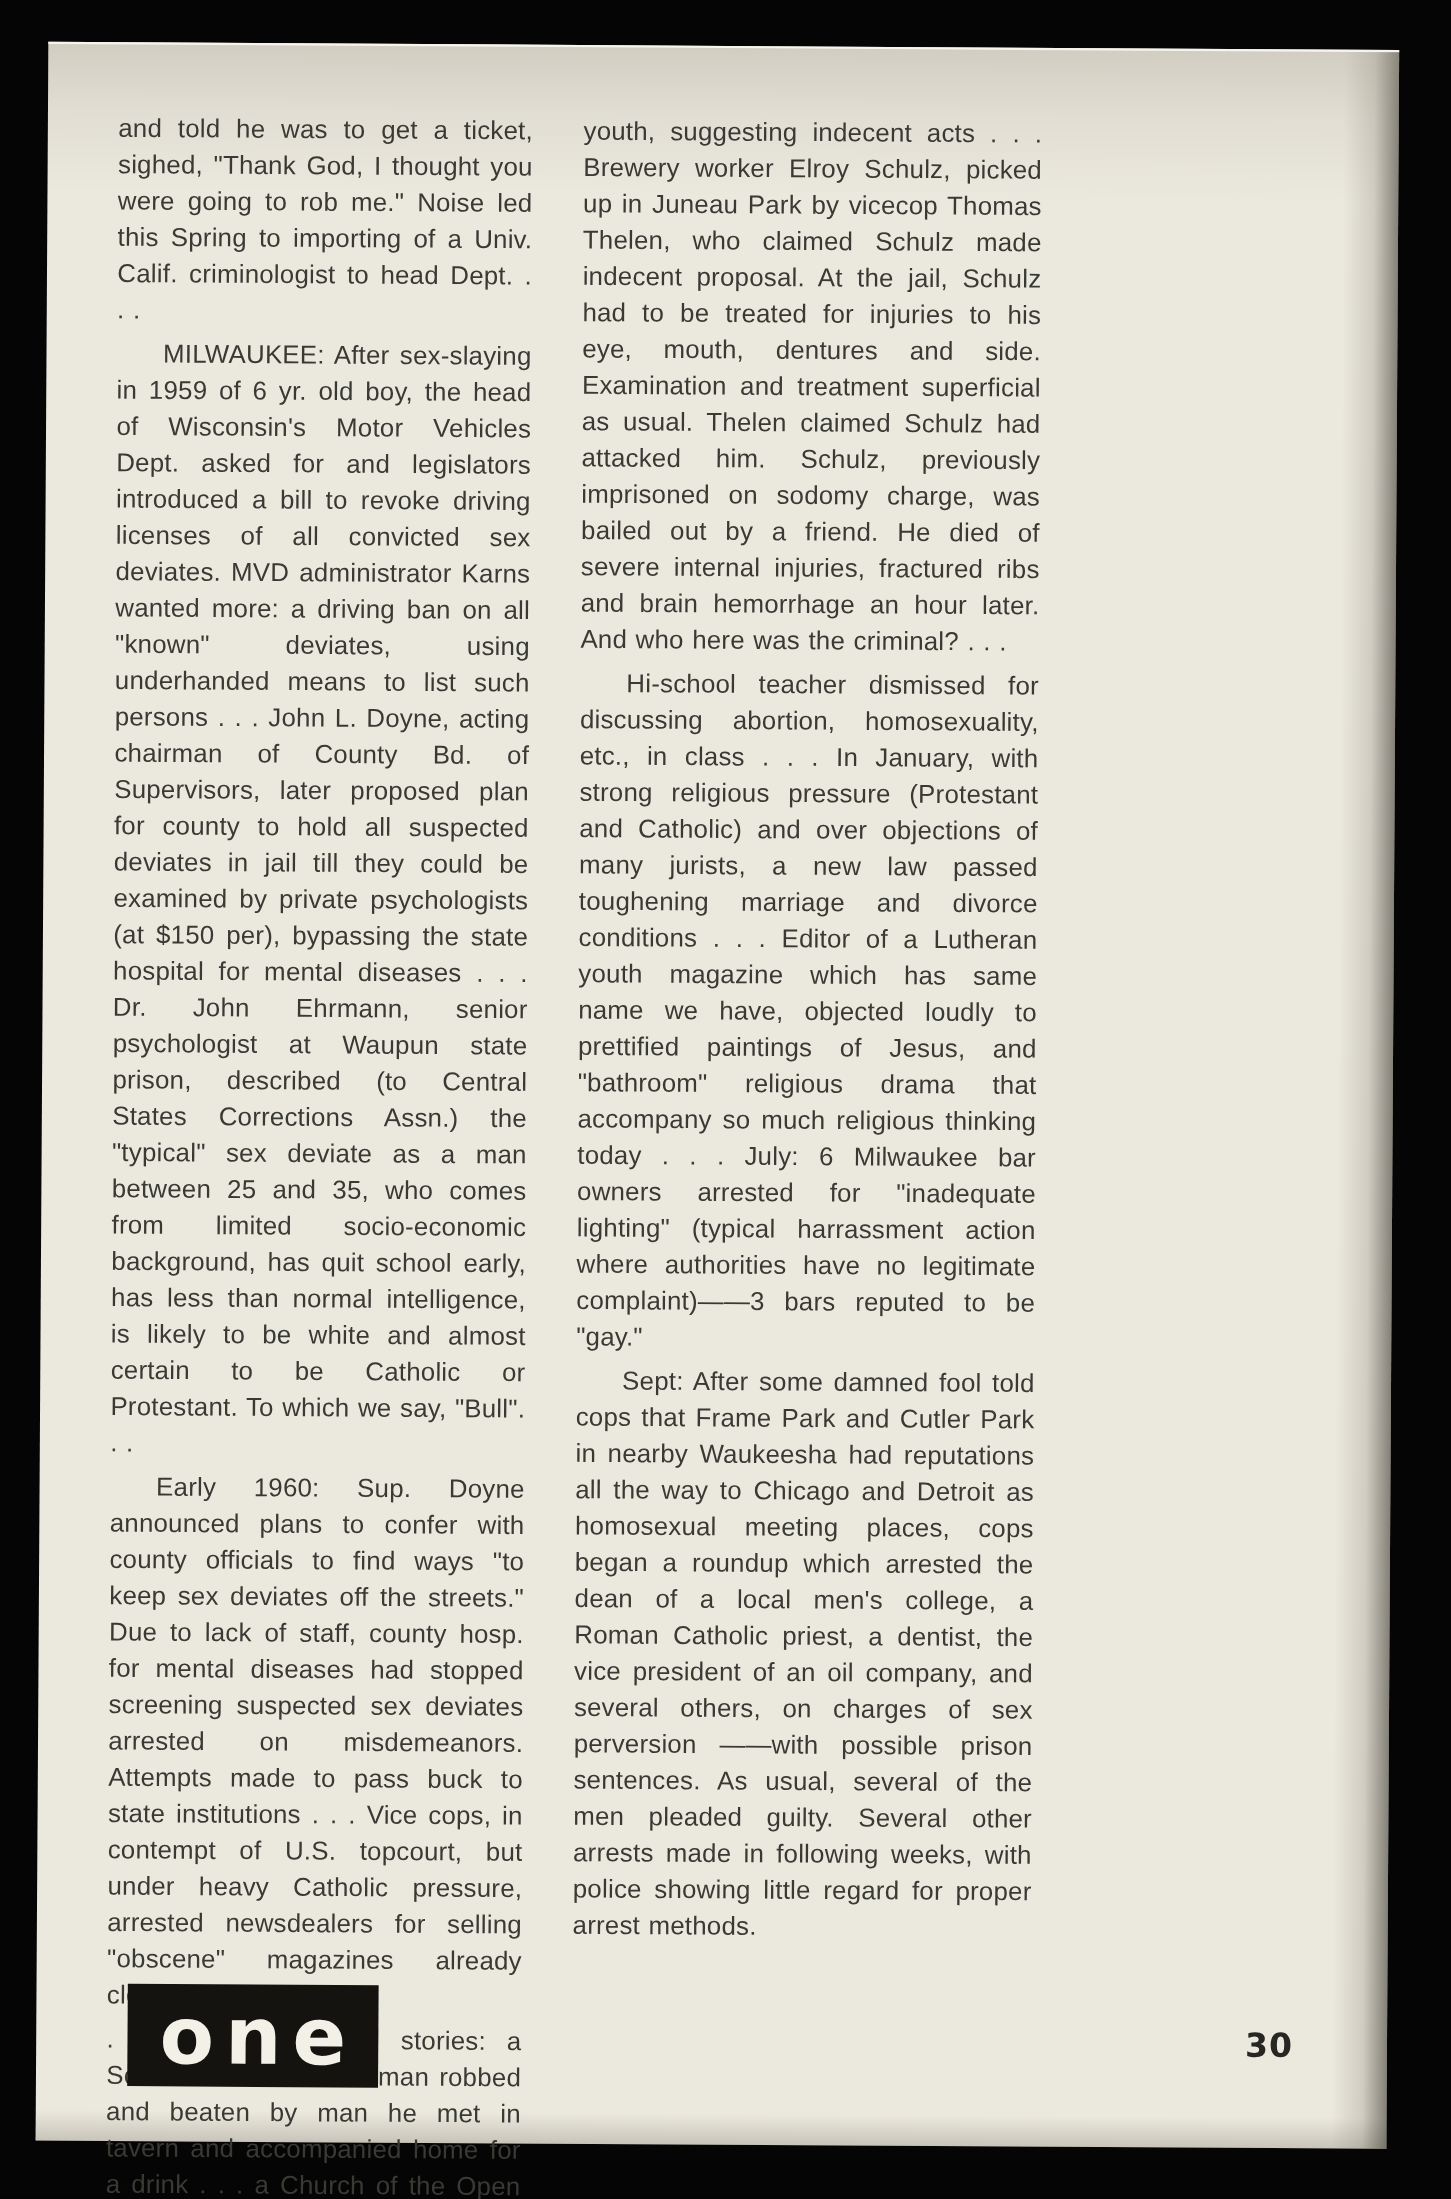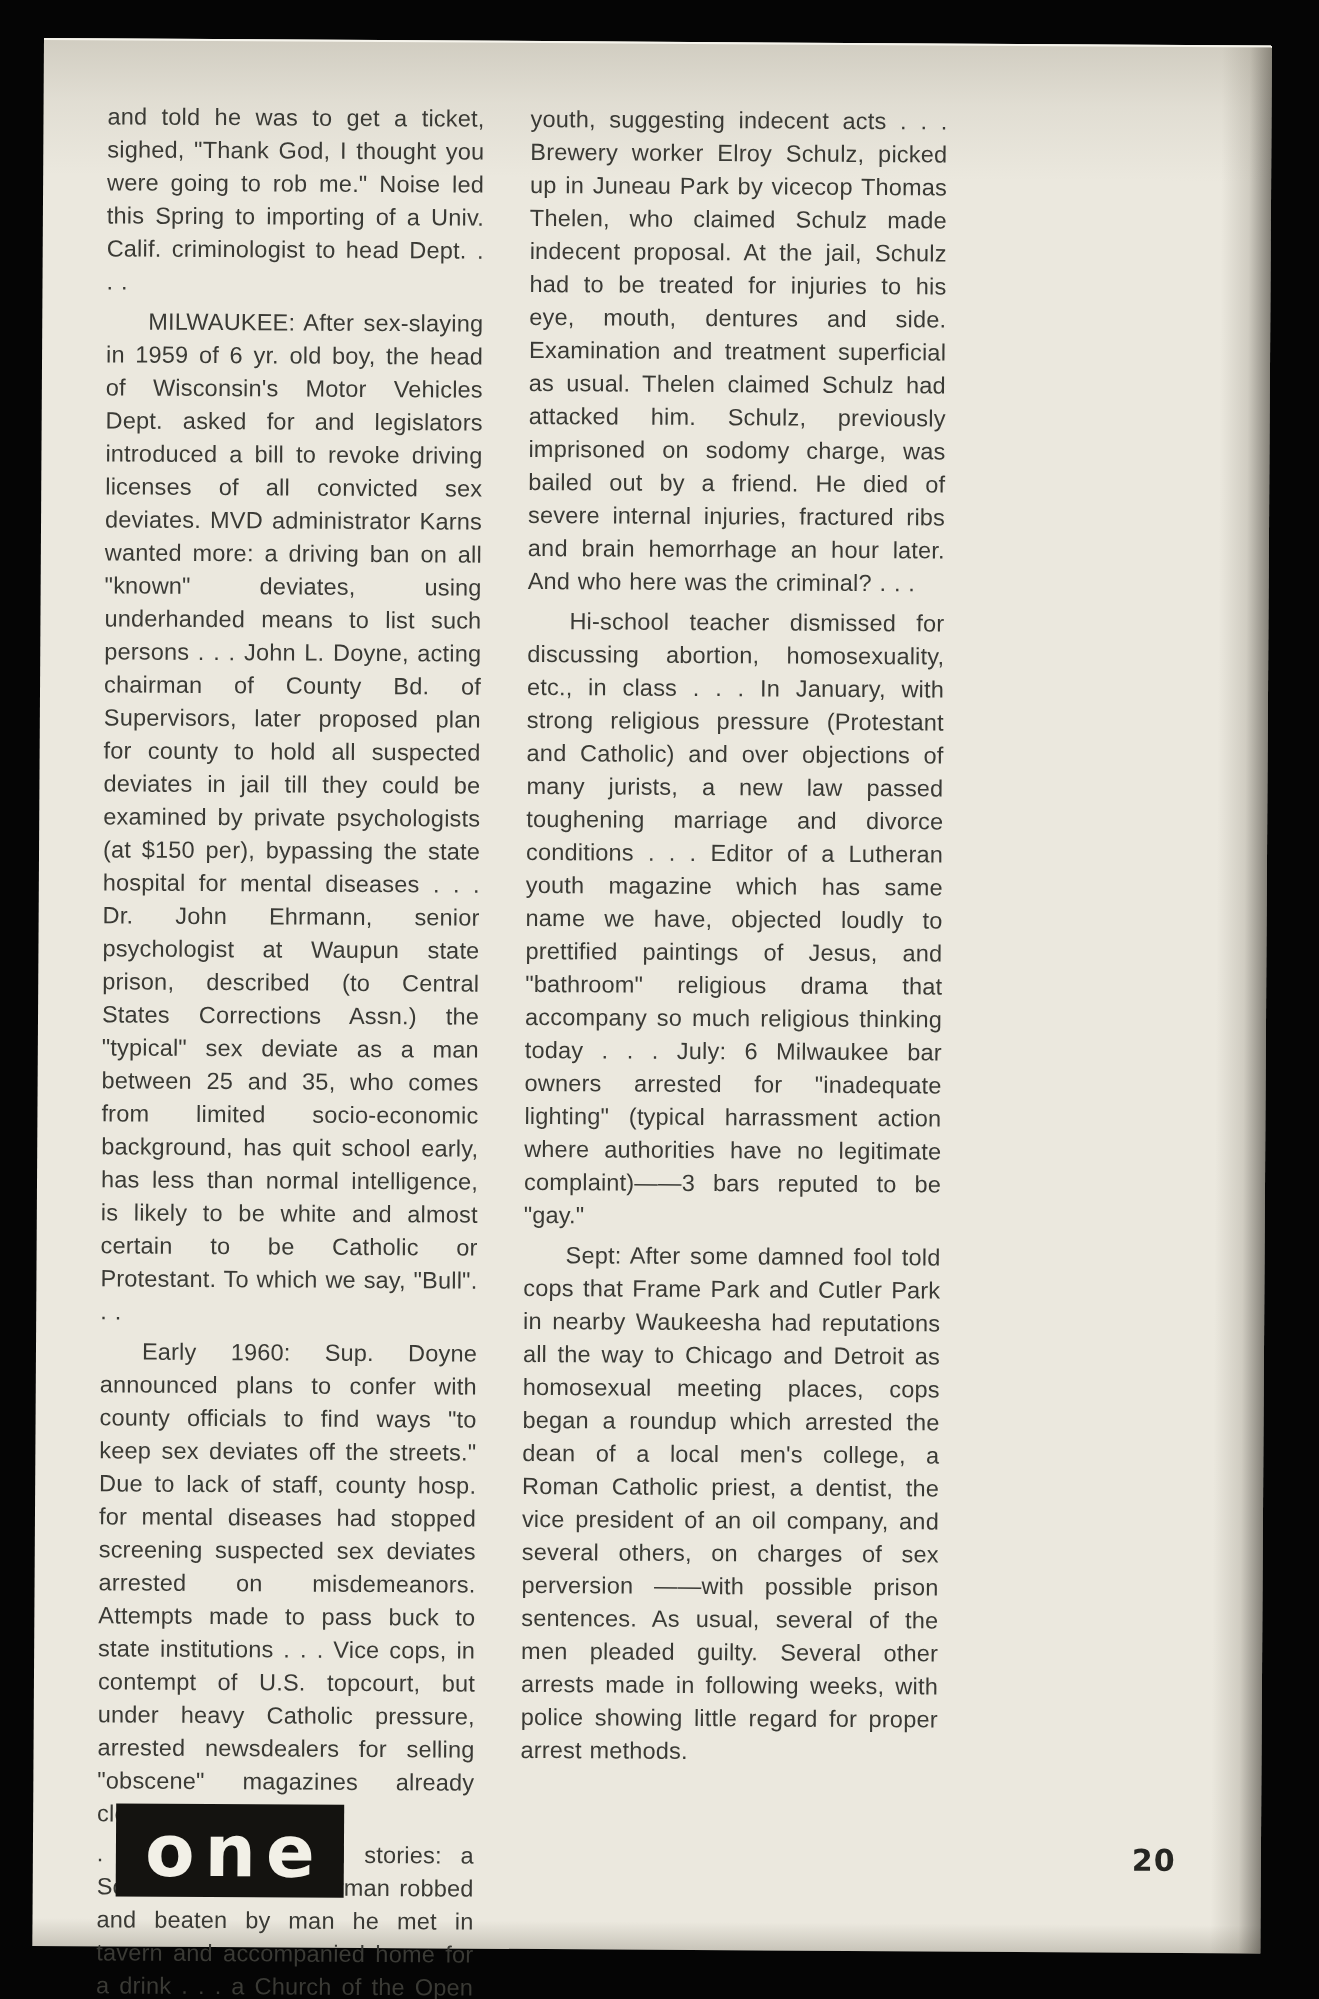--- a/index.html
+++ b/index.html
@@ -102,16 +102,16 @@
         <p>youth, suggesting indecent acts . . . Brewery worker Elroy Schulz, picked up in Juneau Park by vicecop Thomas Thelen, who claimed Schulz made indecent proposal. At the jail, Schulz had to be treated for injuries to his eye, mouth, dentures and side. Examination and treatment superficial as usual. Thelen claimed Schulz had attacked him. Schulz, previously imprisoned on sodomy charge, was bailed out by a friend. He died of severe internal injuries, fractured ribs and brain hemorrhage an hour later. And who here was the criminal? . . .</p>
         <p class="indent">Hi-school teacher dismissed for discussing abortion, homosexuality, etc., in class . . . In January, with strong religious pressure (Protestant and Catholic) and over objections of many jurists, a new law passed toughening marriage and divorce conditions . . . Editor of a Lutheran youth magazine which has same name we have, objected loudly to prettified paintings of Jesus, and "bathroom" religious drama that accompany so much religious thinking today . . . July: 6 Milwaukee bar owners arrested for "inadequate lighting" (typical harrassment action where authorities have no legitimate complaint)——3 bars reputed to be "gay."</p>
         <p class="indent">Sept: After some damned fool told cops that Frame Park and Cutler Park in nearby Waukeesha had reputations all the way to Chicago and Detroit as homosexual meeting places, cops began a roundup which arrested the dean of a local men's college, a Roman Catholic priest, a dentist, the vice president of an oil company, and several others, on charges of sex perversion ——with possible prison sentences. As usual, several of the men pleaded guilty. Several other arrests made in following weeks, with police showing little regard for proper arrest methods.</p>
       </div>
     </div>
 
     <div class="logo-box">
       <span>one</span>
     </div>
 
-    <div class="page-number">20</div>
+    <div class="page-number">30</div>
 
   </div>
 </div>
 
 </body></html>

